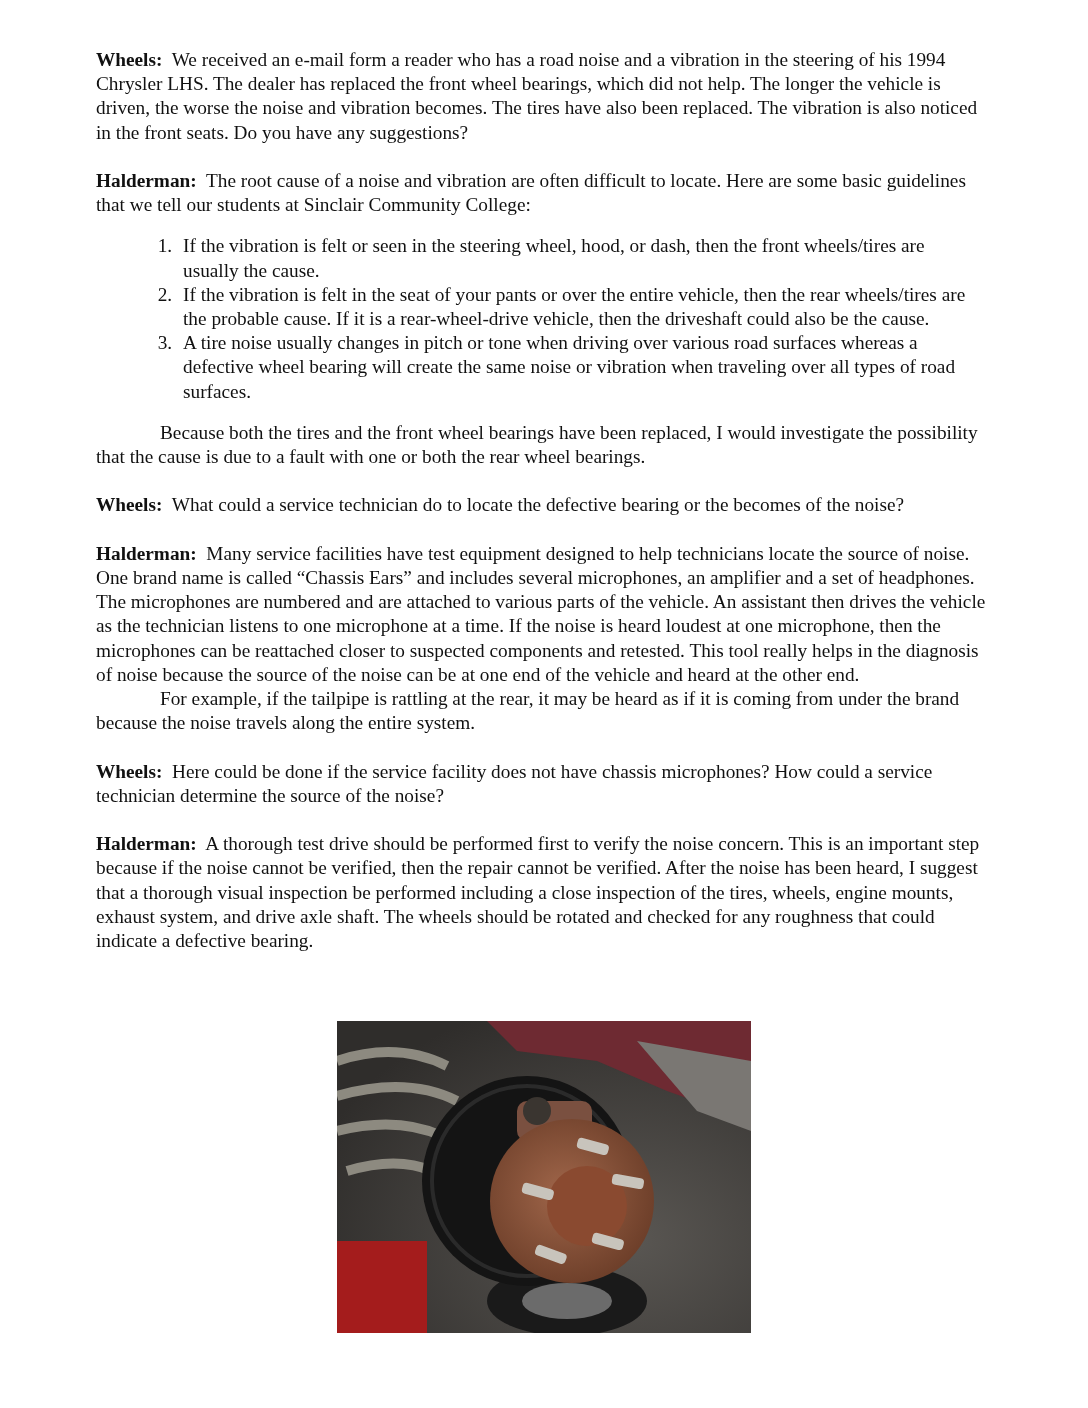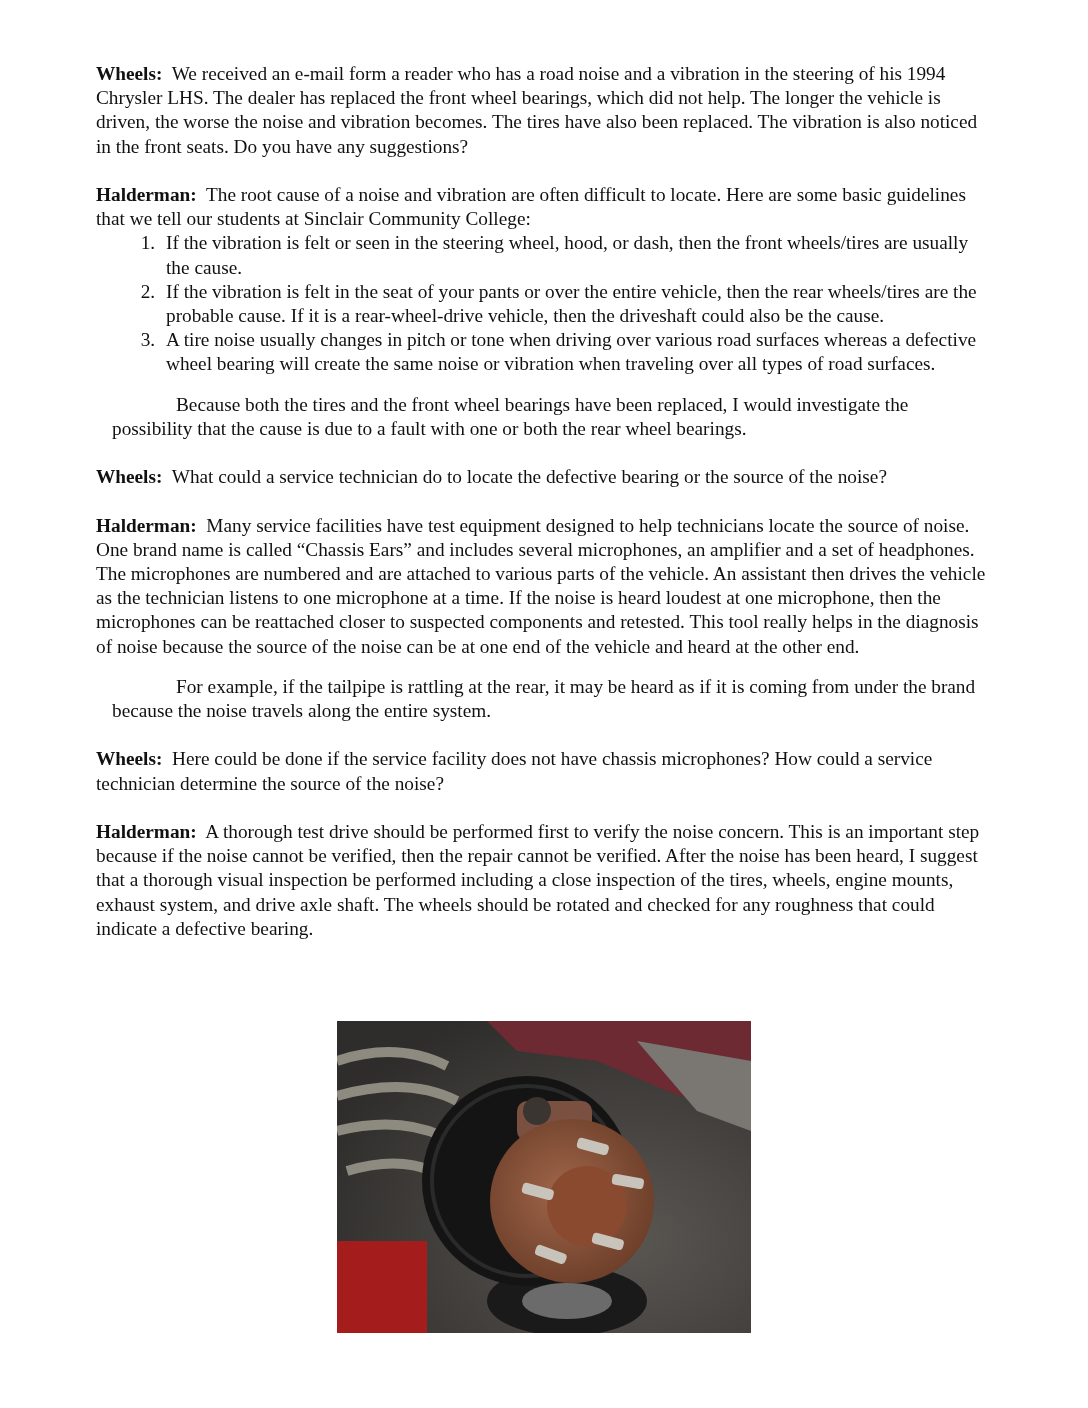--- a/index.html
+++ b/index.html
@@ -1,46 +1,46 @@
 <!DOCTYPE html>
 <html><head>
 <meta charset="utf-8">
 <style>
   html, body { margin: 0; padding: 0; background: #ffffff; }
   body { width: 1088px; height: 1408px; position: relative; overflow: hidden; }
   .page {
-    position: absolute; left: 96px; top: 62px; width: 900px;
+    position: absolute; left: 96px; top: 48px; width: 900px;
     font-family: "Liberation Serif", "DejaVu Serif", serif;
     font-size: 19.3px; line-height: 24.2px; color: #111;
   }
   .para { margin: 0 0 24.2px 0; }
   .speaker { font-weight: bold; }
-  .indent { text-indent: 64px; margin: 16px; }
-  ol { margin: 0; padding-left: 64px; }
+  .indent { text-indent: 64px; margin: 0; }
+  ol { margin: 17px; padding-left: 64px; }
   ol li { padding-left: 6px; }
   .photo-wrap { position: absolute; left: 337px; top: 1021px; width: 414px; height: 312px; overflow: hidden; background: #3e3c3a; }
   svg { display: block; }
 </style>
 </head>
 <body>
 
 <div class="page">
   <p class="para"><span class="speaker">Wheels:</span>&nbsp; <span>We received an e-mail form a reader who has a road noise and a vibration in the steering of his 1994 Chrysler LHS.  The dealer has replaced the front wheel bearings, which did not help.  The longer the vehicle is driven, the worse the noise and vibration becomes.  The tires have also been replaced.  The vibration is also noticed in the front seats.  Do you have any suggestions?</span></p>
 
   <div class="para">
     <span class="speaker">Halderman:</span>&nbsp; <span>The root cause of a noise and vibration are often difficult to locate.  Here are some basic guidelines that we tell our students at Sinclair Community College:</span>
     <ol>
       <li>If the vibration is felt or seen in the steering wheel, hood, or dash, then the front wheels/tires are usually the cause.</li>
       <li>If the vibration is felt in the seat of your pants or over the entire vehicle, then the rear wheels/tires are the probable cause.  If it is a rear-wheel-drive vehicle, then the driveshaft could also be the cause.</li>
       <li>A tire noise usually changes in pitch or tone when driving over various road surfaces whereas a defective wheel bearing will create the same noise or vibration when traveling over all types of road surfaces.</li>
     </ol>
     <p class="indent">Because both the tires and the front wheel bearings have been replaced, I would investigate the possibility that the cause is due to a fault with one or both the rear wheel bearings.</p>
   </div>
 
-  <p class="para"><span class="speaker">Wheels:</span>&nbsp; <span>What could a service technician do to locate the defective bearing or the source of the noise?</span></p>
+  <p class="para"><span class="speaker">Wheels:</span>&nbsp; <span>What could a service technician do to locate the defective bearing or the becomes of the noise?</span></p>
 
   <div class="para">
     <span class="speaker">Halderman:</span>&nbsp; <span>Many service facilities have test equipment designed to help technicians locate the source of noise.  One brand name is called “Chassis Ears” and includes several microphones, an amplifier and a set of headphones.  The microphones are numbered and are attached to various parts of the vehicle.  An assistant then drives the vehicle as the technician listens to one microphone at a time.  If the noise is heard loudest at one microphone, then the microphones can be reattached closer to suspected components and retested.  This tool really helps in the diagnosis of noise because the source of the noise can be at one end of the vehicle and heard at the other end.</span>
     <p class="indent">For example, if the tailpipe is rattling at the rear, it may be heard as if it is coming from under the brand because the noise travels along the entire system.</p>
   </div>
 
   <p class="para"><span class="speaker">Wheels:</span>&nbsp; <span>Here could be done if the service facility does not have chassis microphones?  How could a service technician determine the source of the noise?</span></p>
 
   <p class="para"><span class="speaker">Halderman:</span>&nbsp; <span>A thorough test drive should be performed first to verify the noise concern.  This is an important step because if the noise cannot be verified, then the repair cannot be verified.  After the noise has been heard, I suggest that a thorough visual inspection be performed including a close inspection of the tires, wheels, engine mounts, exhaust system, and drive axle shaft.  The wheels should be rotated and checked for any roughness that could indicate a defective bearing.</span></p>
 </div>

